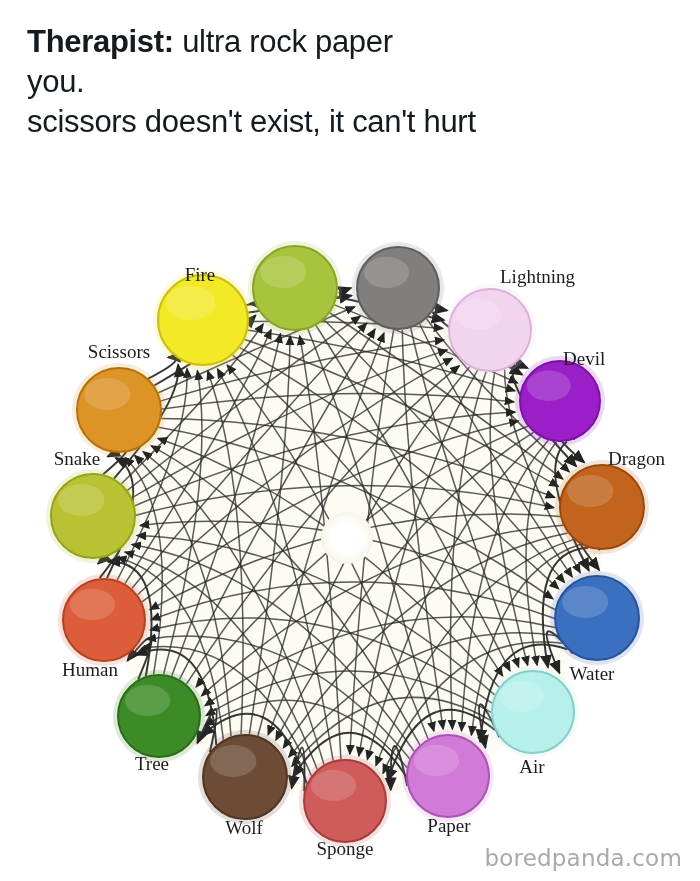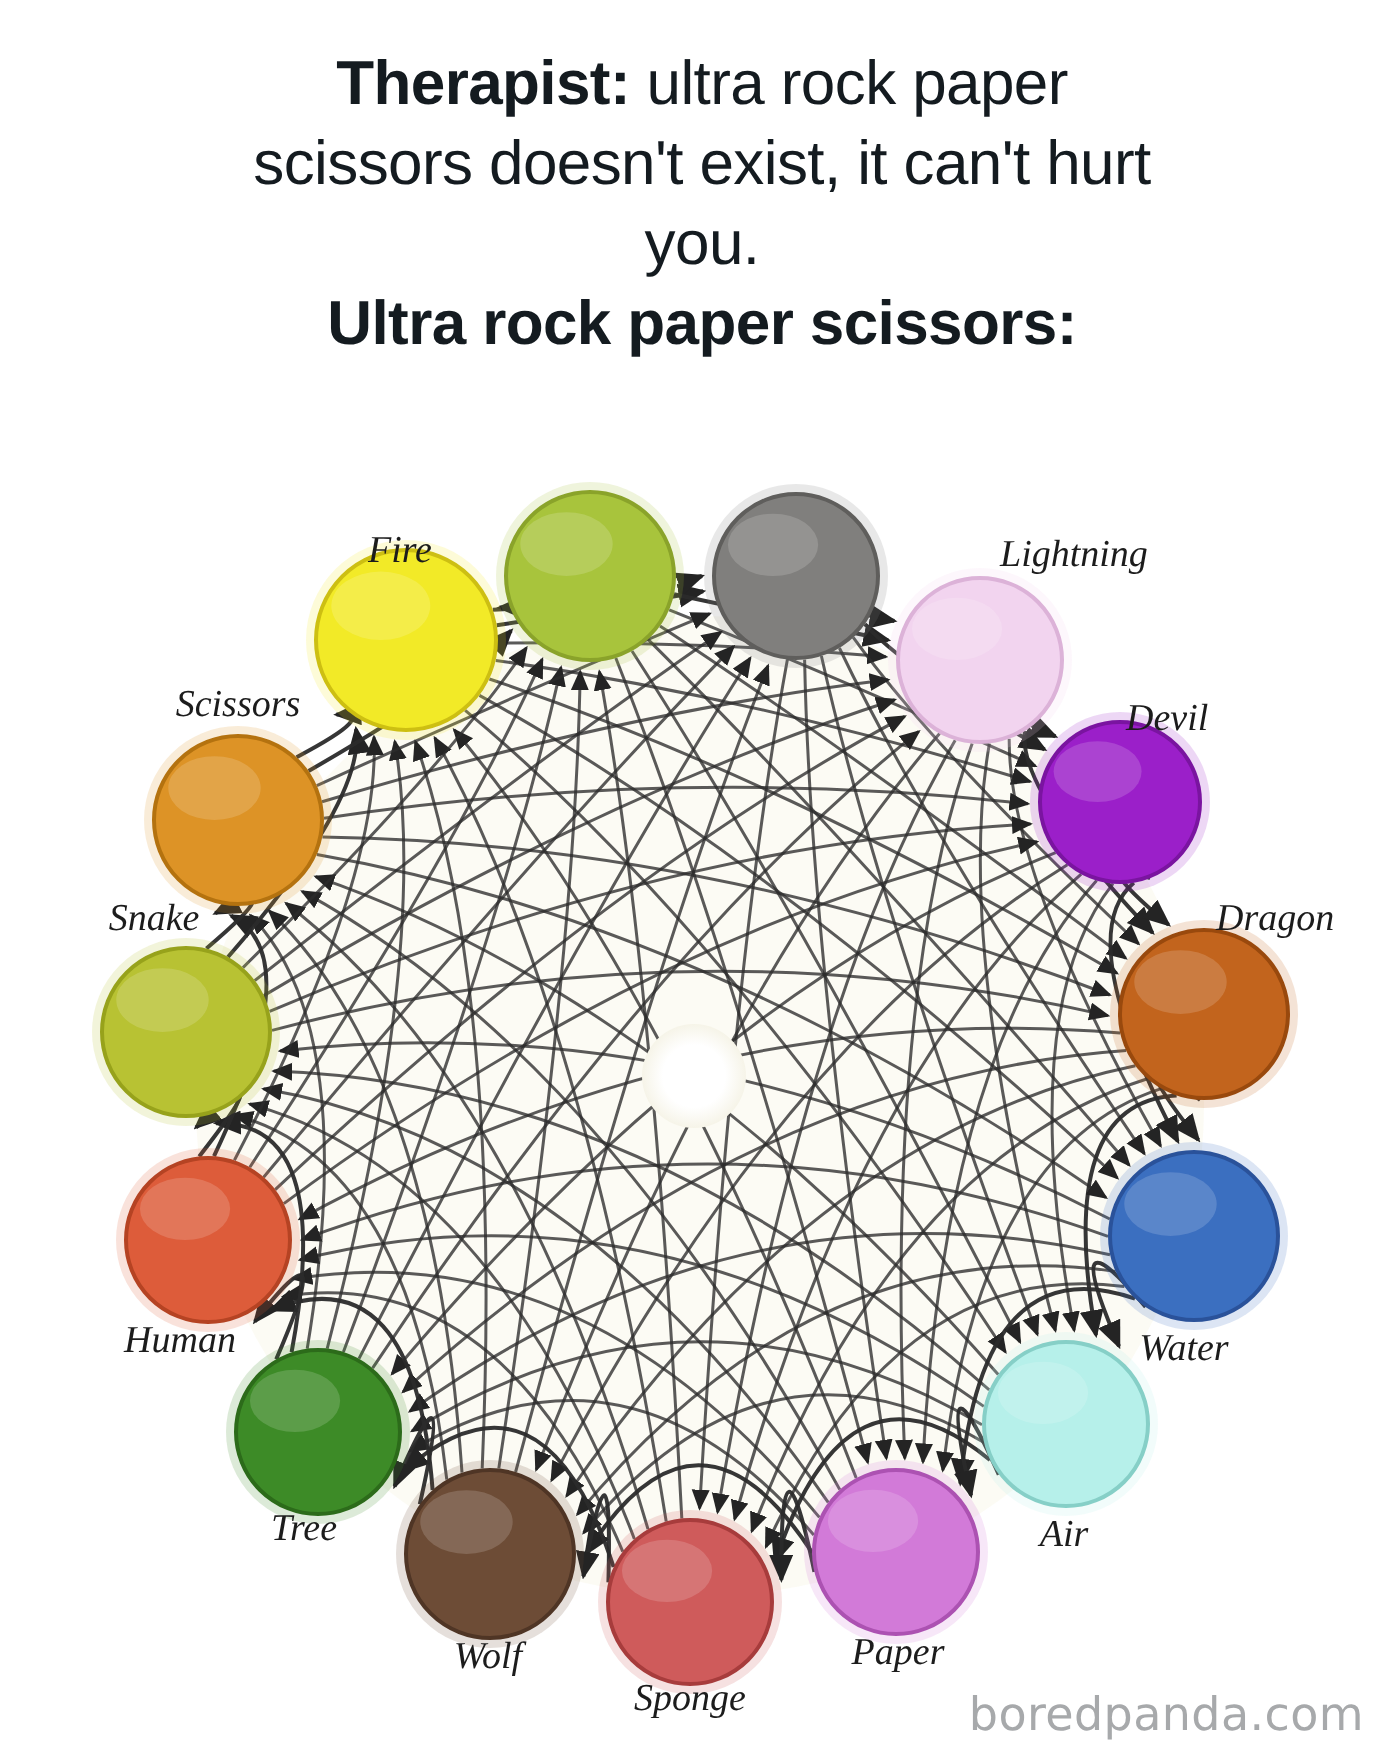--- a/index.html
+++ b/index.html
@@ -22,54 +22,52 @@
     position: absolute;
     left: 27px;
     top: 22px;
     width: 648px;
     font-size: 31px;
     line-height: 40px;
     letter-spacing: -0.3px;
     font-family: "Liberation Sans", sans-serif;
     color: #141b20;
   }
-  #caption .line { display: block; white-space: nowrap; text-align: center; }
+  #caption .line { display: block; white-space: nowrap; }
   .b { font-weight: bold; }
   .n { font-weight: normal; }
 
   
   #diagram-wrap {
     position: absolute;
     left: 0;
     top: 238px;
     width: 588px;
     height: 643px;
-    font-style: italic;
   }
   #wheel { display: block; }
 
   
   #watermark {
     position: absolute;
     right: 18px;
     bottom: 10px;
     font-size: 23px;
     color: #a7a9ab;
     font-family: "DejaVu Sans", sans-serif;
     letter-spacing: 0.2px;
   }
 </style>
 </head>
 <body>
 
 <div id="caption">
   <span class="line"><span class="b">Therapist:</span><span class="n"> ultra rock paper</span></span>
+  <span class="line n">you.</span>
   <span class="line n">scissors doesn't exist, it can't hurt</span>
-  <span class="line n">you.</span>
-  <span class="line b">Ultra rock paper scissors:</span>
 </div>
 
 <div id="diagram-wrap">
   <svg id="wheel" width="700" height="643" viewBox="0 240 700 643" xmlns="http://www.w3.org/2000/svg">
     <defs>
       <marker id="ahead" markerWidth="7" markerHeight="7" refX="6.2" refY="3" orient="auto" markerUnits="strokeWidth">
         <path d="M0,0 L7,3 L0,6 z" fill="#242424"></path>
       </marker>
       <radialGradient id="hubGlow" cx="50%" cy="50%" r="50%">
         <stop offset="60%" stop-color="#ffffff"></stop>

